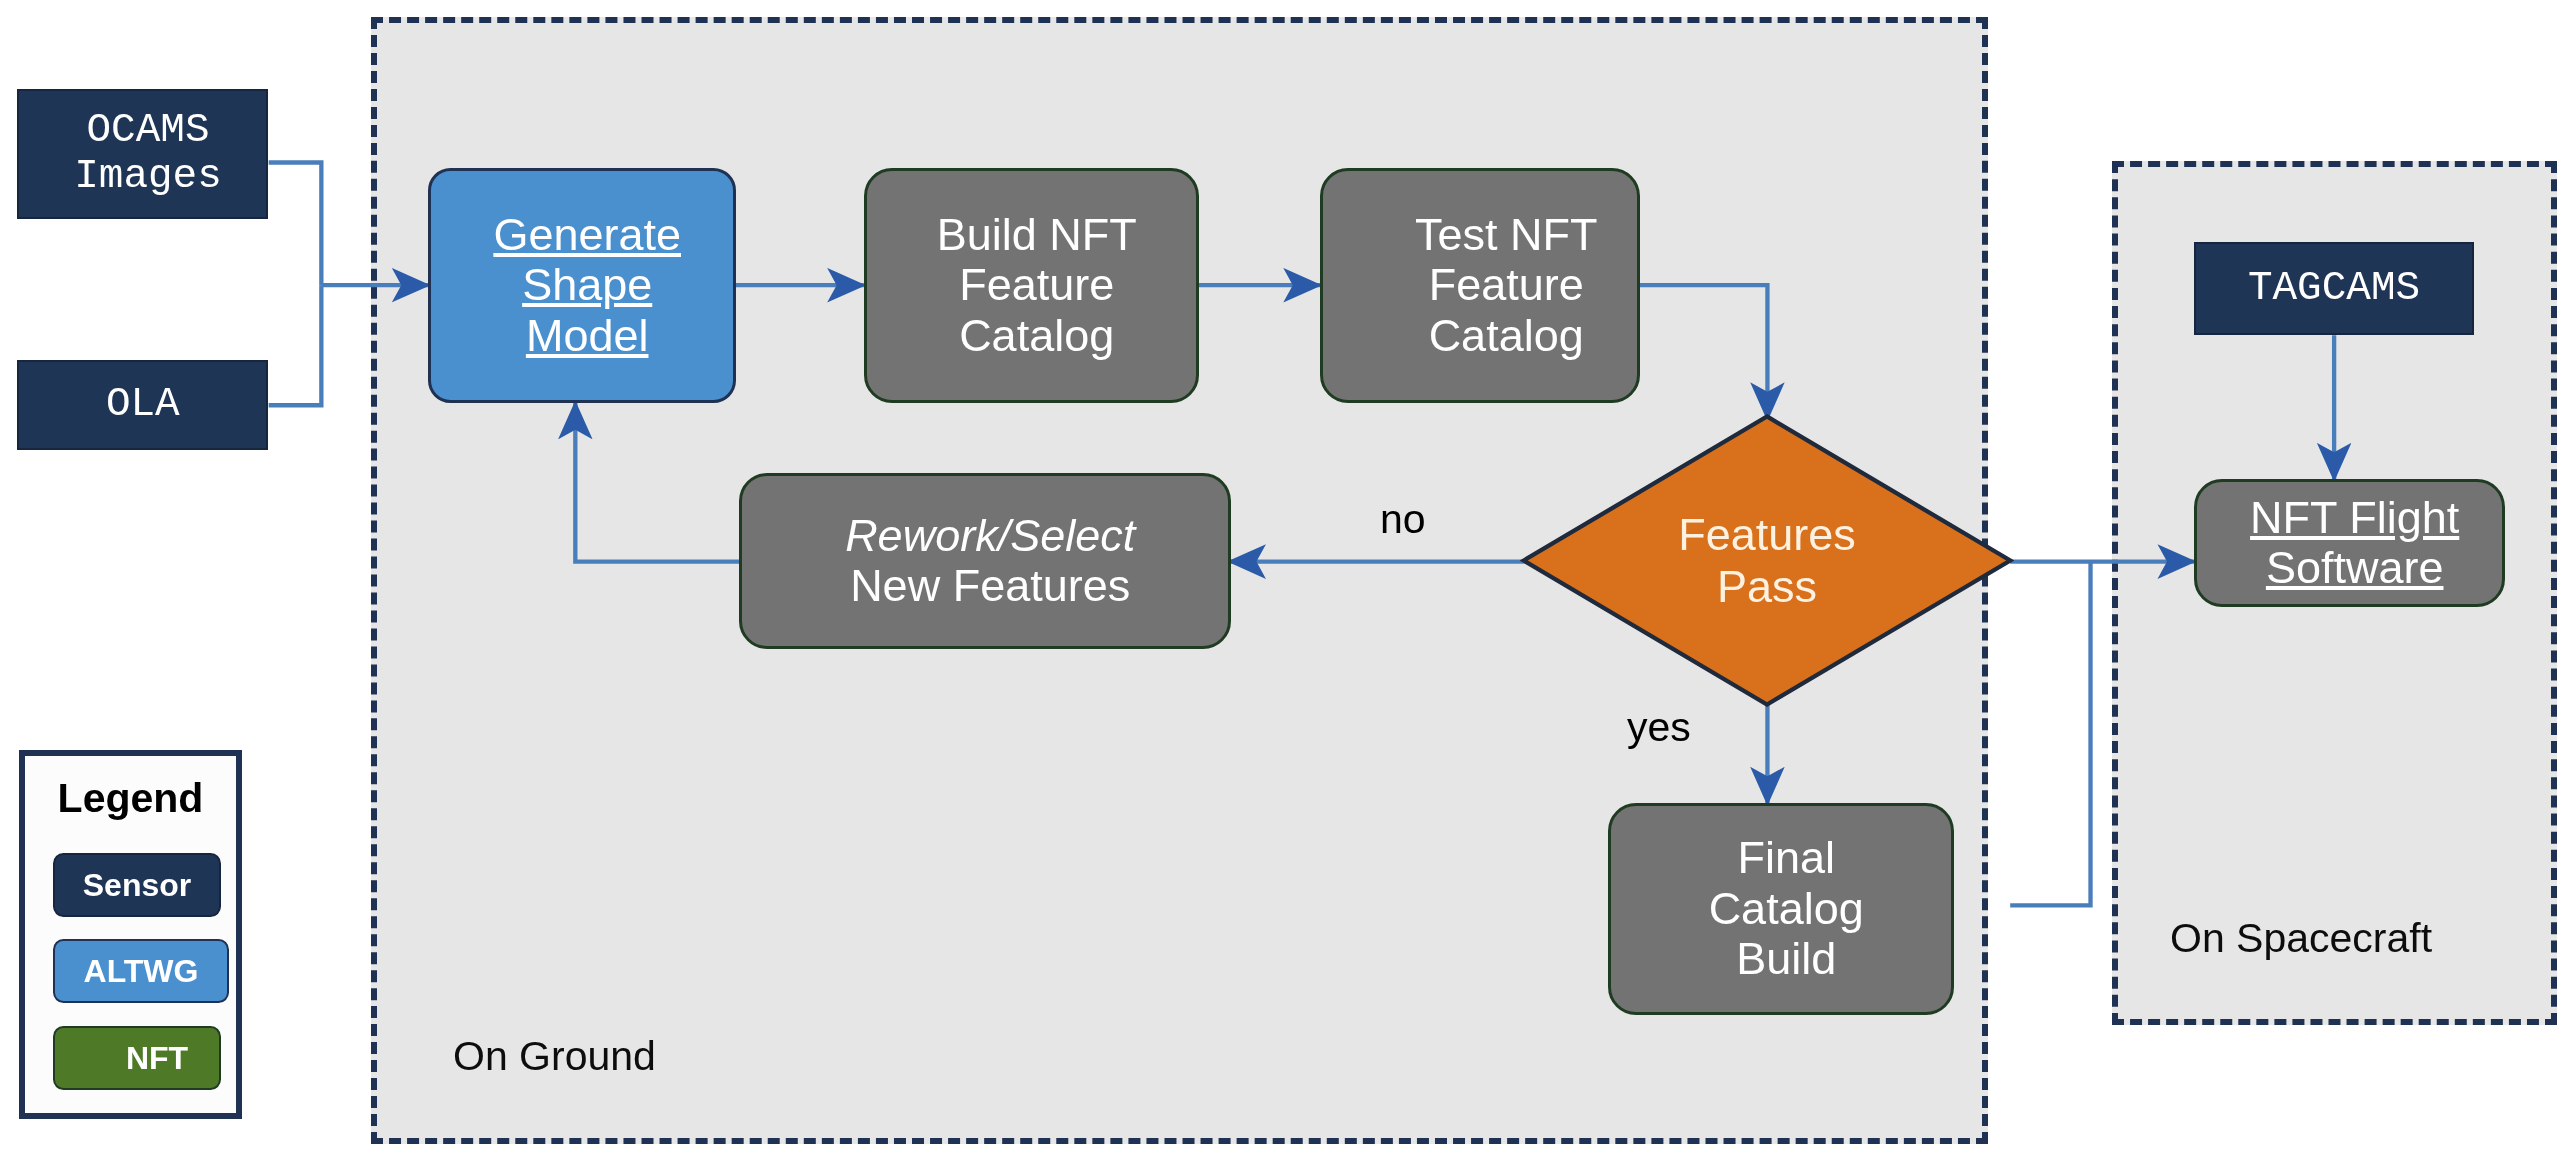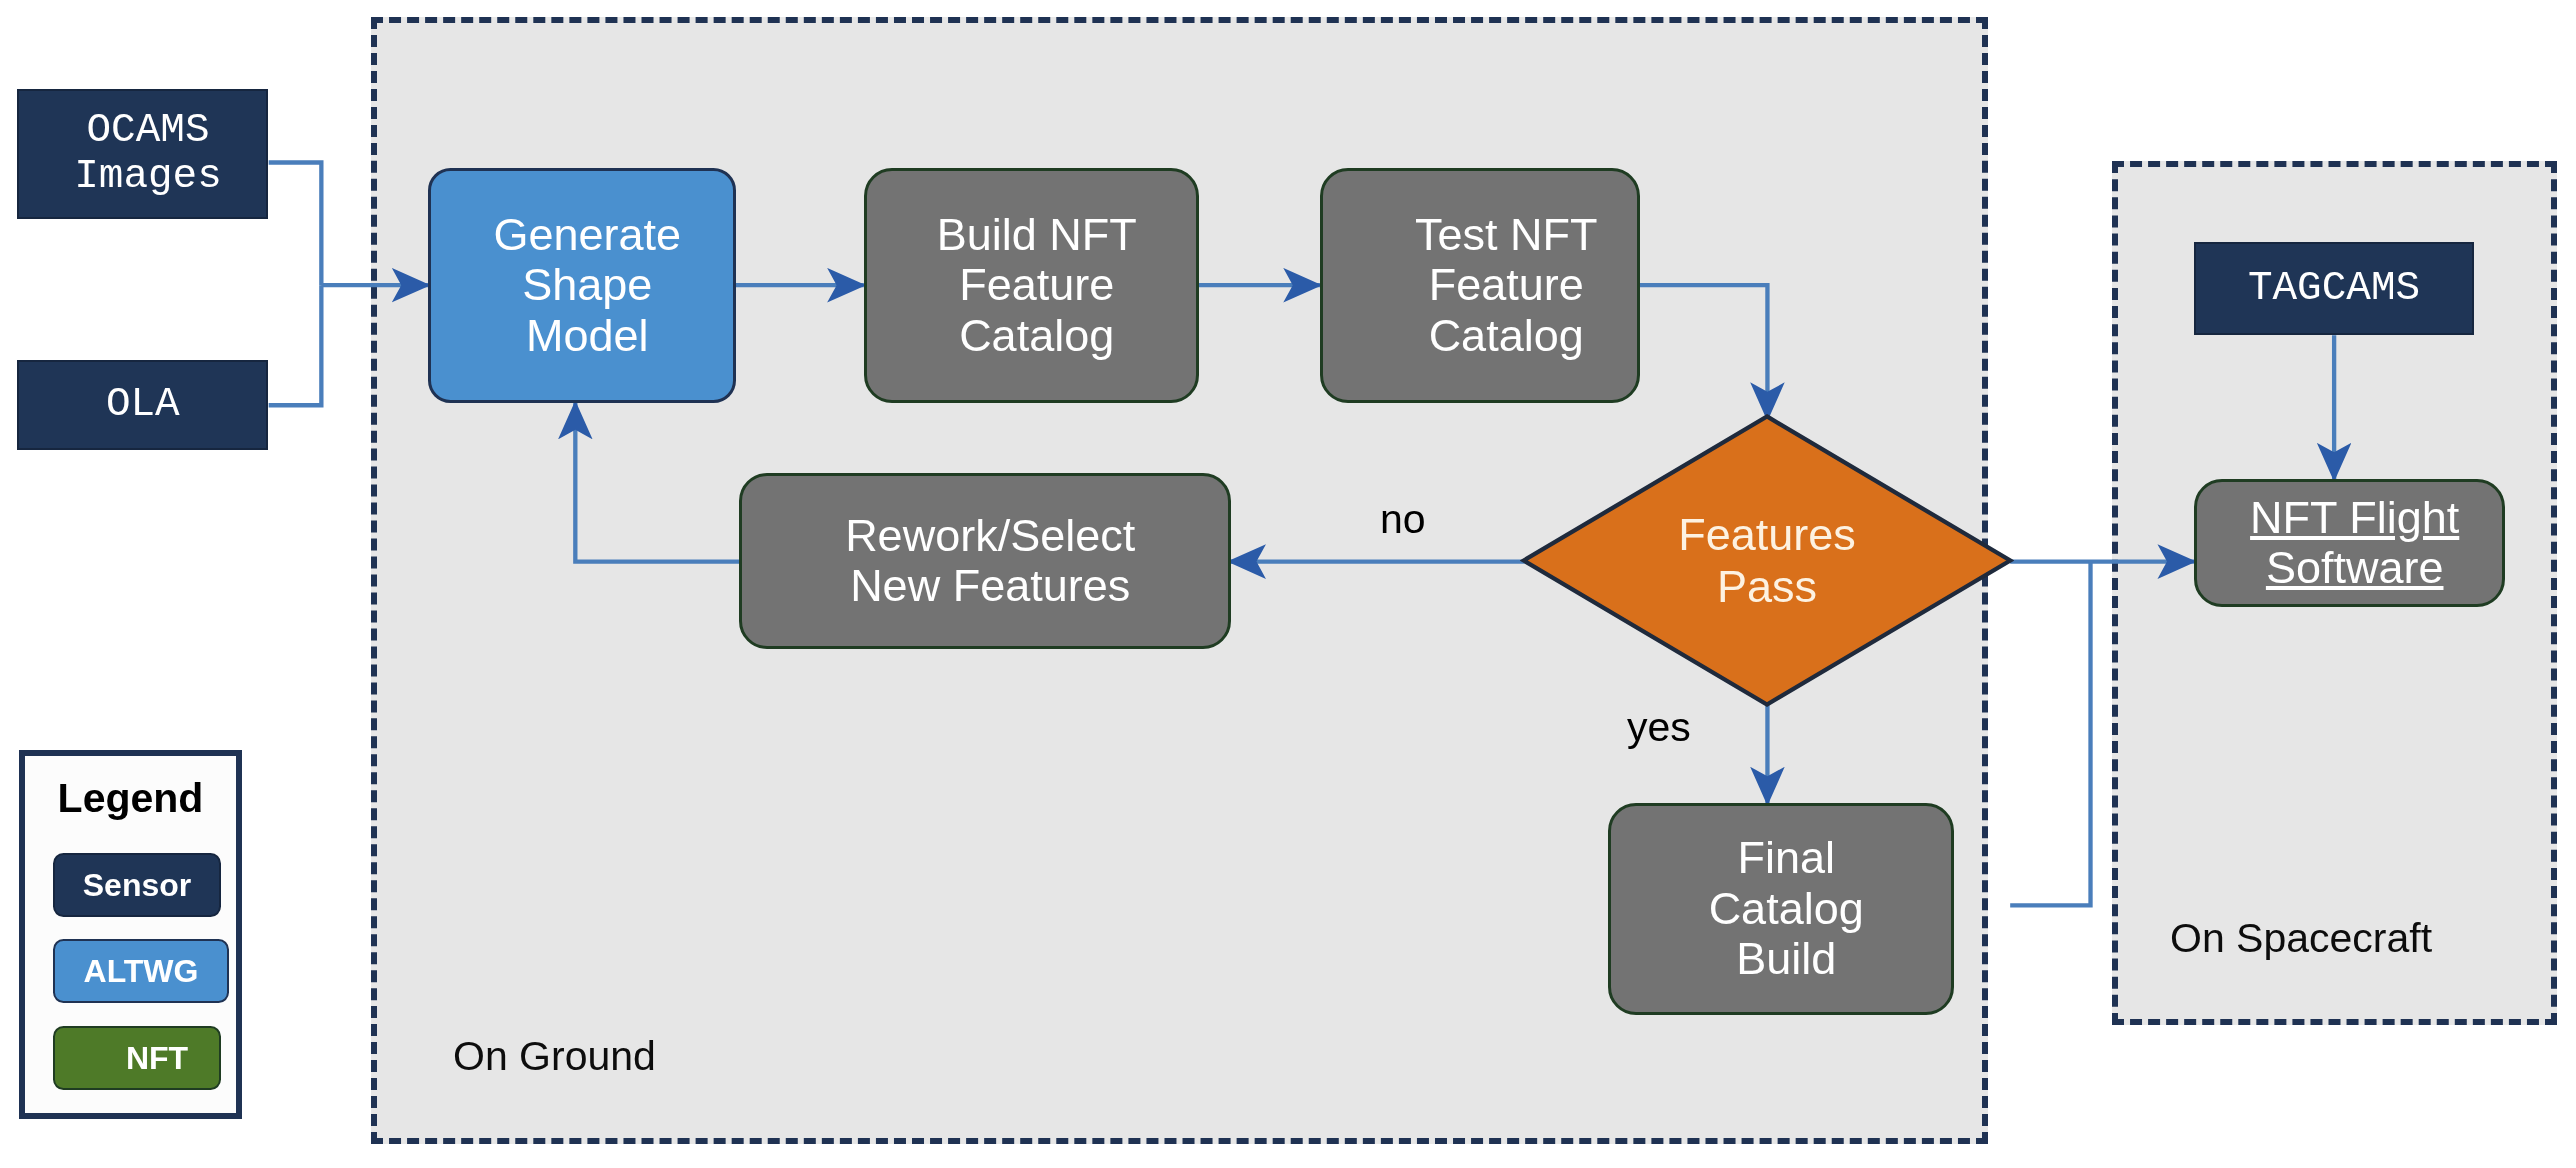--- a/index.html
+++ b/index.html
@@ -7,21 +7,21 @@
   #stage{position:absolute;left:0;top:0;width:2576px;height:1169px;background:#ffffff;}
 
   .panel{position:absolute;background:#e6e6e6;border:6px dashed #1f3253;box-sizing:border-box;}
   .panel-label{position:absolute;color:#0d0d0d;font-size:41px;line-height:1;white-space:nowrap;}
 
   .node{position:absolute;box-sizing:border-box;display:flex;align-items:center;justify-content:center;
         text-align:center;color:#ffffff;line-height:1.12;}
   .node span{display:block;width:100%;padding:0 5.2px;}
 
   .sensor{background:#1f3556;border:2.6px solid #16263f;border-radius:0;font-size:41px;font-family:Liberation Mono, monospace;}
-  .altwg{background:#4a90cf;border:3.5px solid #1f3253;border-radius:22.5px;font-size:45px;}
+  .altwg{background:#4a90cf;border:3.5px solid #1f3253;border-radius:22.5px;font-size:45px;text-decoration:underline;}
   .nft{background:#737373;border:3.5px solid #1f3c22;border-radius:28px;font-size:45px;}
 
   .diamond{position:absolute;}
   .diamond .dtext{position:absolute;left:0;top:0;width:100%;height:100%;display:flex;align-items:center;
         justify-content:center;text-align:center;color:#fdf2e2;font-size:45px;line-height:1.15;}
 
   .edge-label{position:absolute;color:#000000;font-size:41px;line-height:1;white-space:nowrap;}
 
   .legend{position:absolute;background:#fcfcfc;border:6px solid #1f3253;box-sizing:border-box;}
   .legend-title{position:absolute;left:0;width:100%;text-align:center;color:#000;font-size:41px;font-weight:bold;}
@@ -125,21 +125,21 @@
     <div class="dtext">
       <span>
           <span style="display: block;">Features</span>
           <span style="display: block;">Pass</span>
         </span>
     </div>
   </div>
 
   <div class="node nft" style="left:739px;top:473px;width:492px;height:176px;">
     <span>
-        <span style="display: block;">Rework/Select</span>
+        <span style="display: block; font-style: italic;">Rework/Select</span>
         <span style="display: block;">New Features</span>
       </span>
   </div>
 
   <div class="node nft" style="left:1608px;top:803px;width:346px;height:212px;">
     <span>
         <span style="display: block;">Final</span>
         <span style="display: block;">Catalog</span>
         <span style="display: block;">Build</span>
       </span>

